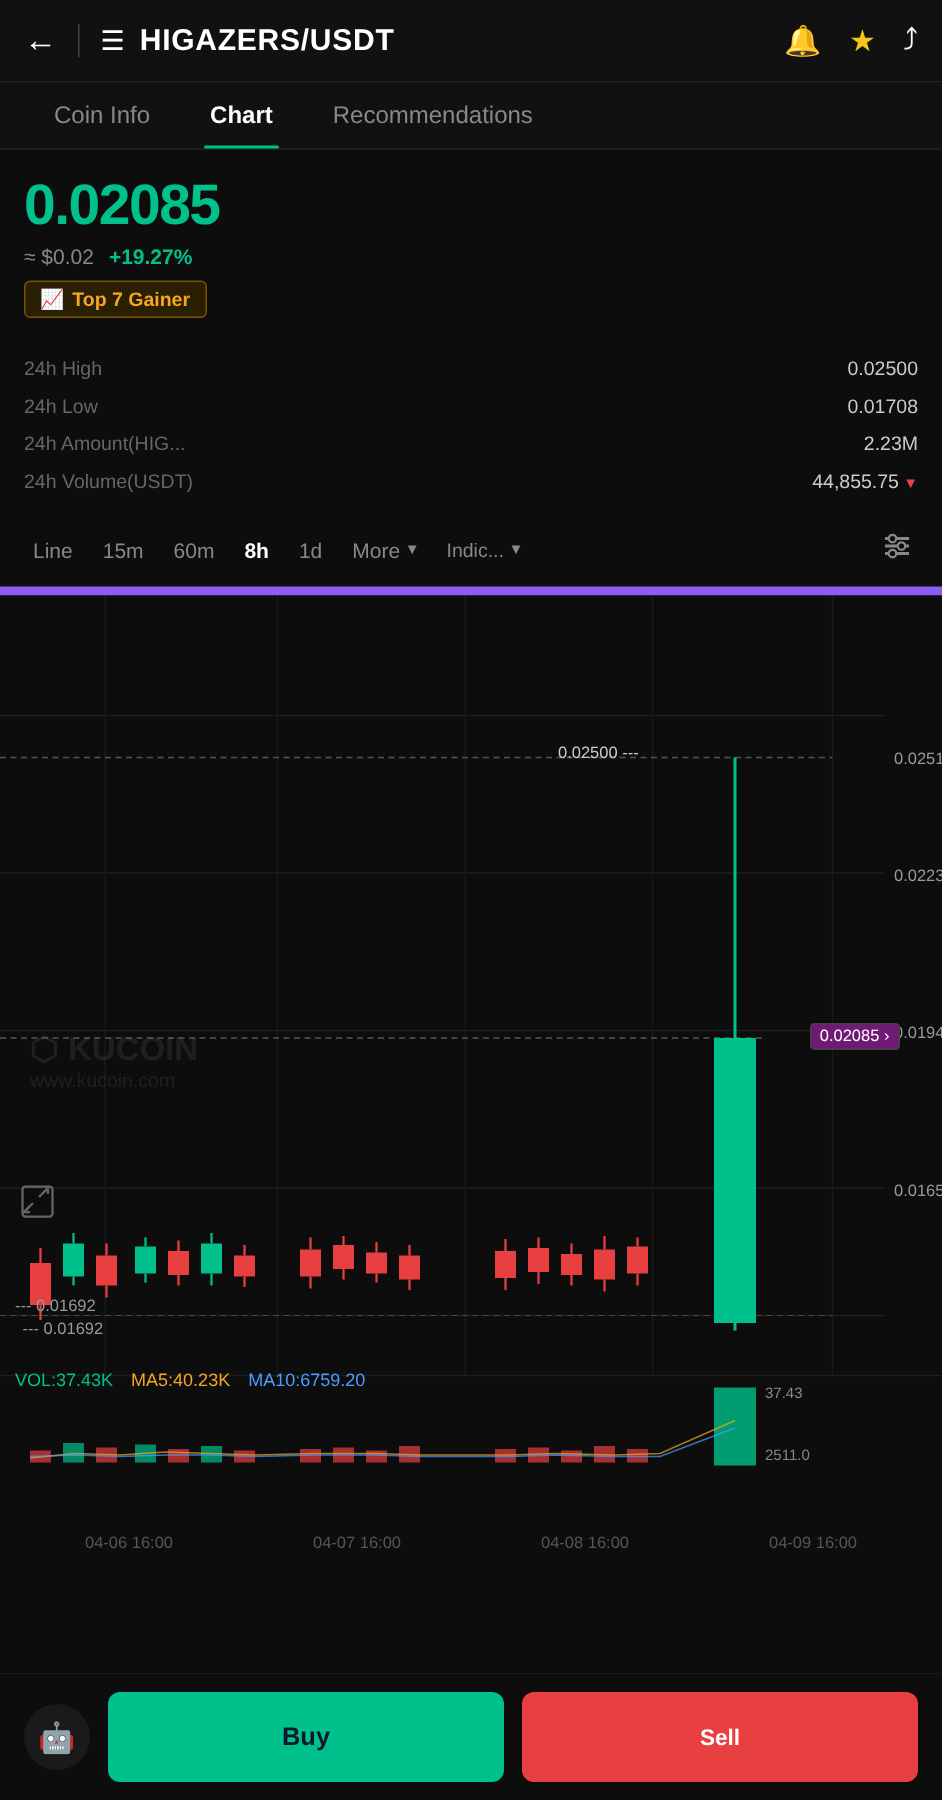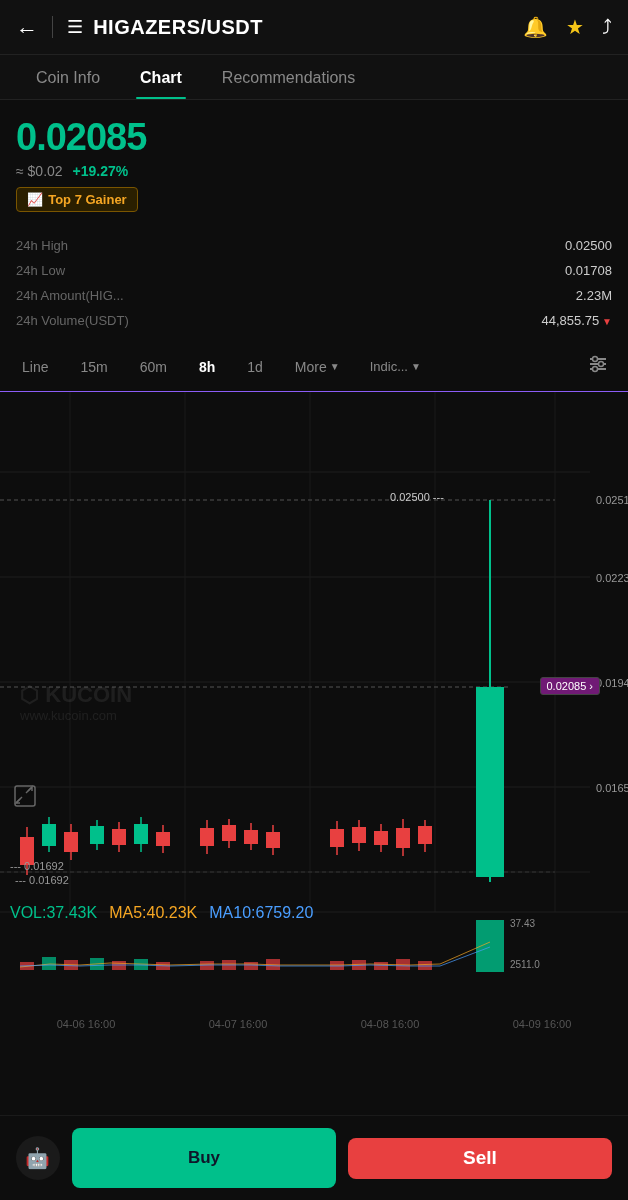--- a/index.html
+++ b/index.html
@@ -149,23 +149,23 @@
       content: ' ▼';
       color: #e84040;
       font-size: 10px;
     }
 
     
     .chart-controls {
       display: flex;
       align-items: center;
       padding: 8px 12px;
-      gap: 12px;
-      background: #0d0d0d;
-      border-bottom: 1px solid #8b5cf6;
+      gap: 0;
+      background: #0d0d0d;
+      border-bottom: 6px solid #8b5cf6;
     }
     .chart-btn {
       padding: 6px 10px;
       font-size: 14px;
       color: #888;
       background: none;
       border: none;
       cursor: pointer;
       border-radius: 4px;
     }
@@ -239,21 +239,21 @@
       cursor: pointer;
     }
 
     
     .vol-indicators {
       position: absolute;
       bottom: 90px;
       left: 10px;
       display: flex;
       gap: 12px;
-      font-size: 16px;
+      font-size: 12px;
     }
     .vol-vol { color: #00c08b; }
     .vol-ma5 { color: #f5a623; }
     .vol-ma10 { color: #4a9eff; }
 
     
     .x-axis {
       display: flex;
       justify-content: space-around;
       padding: 6px 10px;
@@ -292,24 +292,24 @@
       background: #00c08b;
       color: #0f172a;
       font-size: 17px;
       font-weight: 700;
       border: none;
       border-radius: 8px;
       cursor: pointer;
     }
     .btn-sell {
       flex: 1;
-      height: 41px;
+      height: 60px;
       background: #e84040;
       color: #fff;
-      font-size: 19px;
+      font-size: 15px;
       font-weight: 700;
       border: none;
       border-radius: 8px;
       cursor: pointer;
     }
   </style>
 </head>
 <body>
 
 <div class="header">
@@ -511,21 +511,21 @@
     <polyline points="20,575 50,572 80,573 110,571 140,572 170,573 210,572 250,572 280,573 340,573 370,572 410,573 440,572 490,550" stroke="#f5a623" fill="none" stroke-width="1" opacity="0.7"></polyline>
     <polyline points="20,574 50,573 80,574 110,573 140,573 170,574 210,573 250,573 280,574 340,574 370,573 410,574 440,574 490,555" stroke="#4a9eff" fill="none" stroke-width="1" opacity="0.7"></polyline>
   </svg>
 
   
   <div style="position:absolute; right:28px; top:285px; background:#701a75; border:1px solid #444; color:#fff; font-size:11px; padding:2px 6px; border-radius:3px; white-space:nowrap;">
     <span>0.02085</span> ›
   </div>
 
   
-  <div style="position:absolute; left:390px; top:99px; color:#ccc; font-size:11px;">
+  <div style="position:absolute; left:372px; top:99px; color:#ccc; font-size:11px;">
     <span>0.02500</span> ---
   </div>
 
   
   <div style="position:absolute; left:10px; top:468px; color:#999; font-size:11px;">
     --- <span>0.01692</span>
   </div>
 
   
   <div class="kucoin-watermark">

